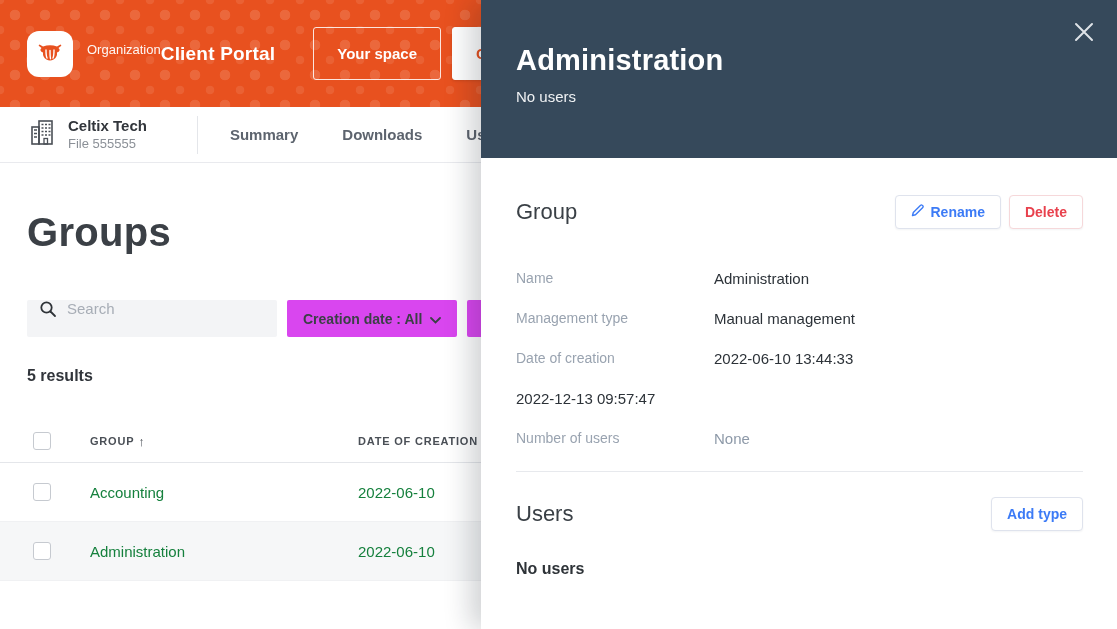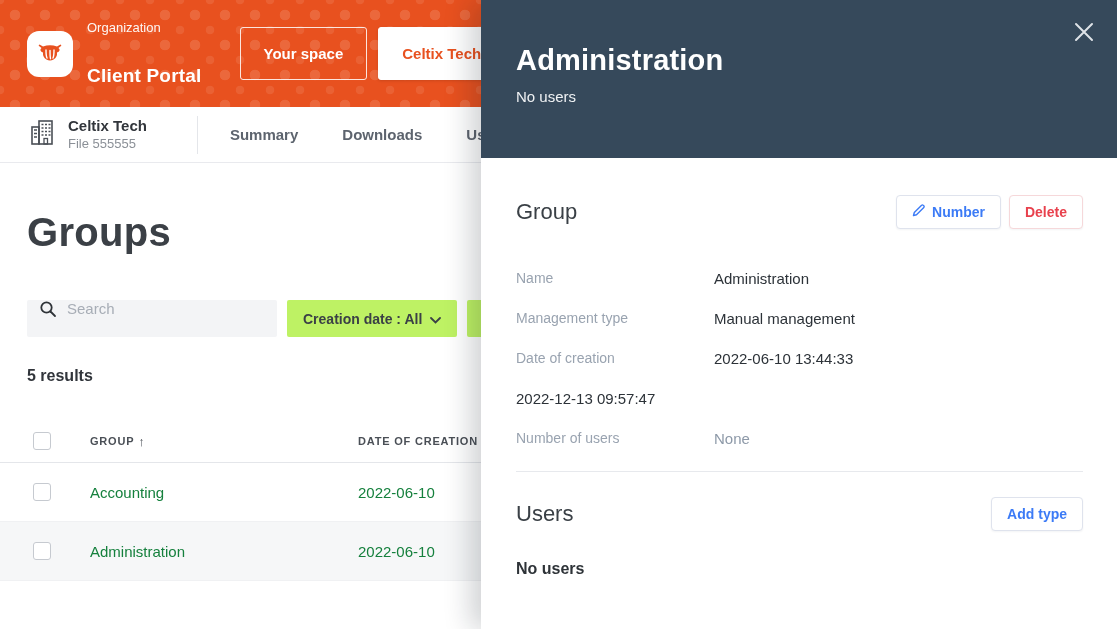--- a/index.html
+++ b/index.html
@@ -25,21 +25,21 @@
     align-items:center;
     padding-left:27px;
   }
   .brand { display:flex; align-items:center; gap:14px; }
   .logo {
     width:46px; height:46px;
     background:#ffffff;
     border-radius:12px;
     display:flex; align-items:center; justify-content:center;
   }
-  .brand-text { display:flex; flex-direction:column; line-height:1.25;gap:28px; }
+  .brand-text { display:flex; flex-direction:row; line-height:1.25; }
   .brand-org { color:#ffffff; font-size:13px; font-weight:400; opacity:.95; }
   .brand-portal { color:#ffffff; font-size:19px; font-weight:800; letter-spacing:.2px; }
   .topbar-buttons { display:flex; gap:11px; margin-left:38px; }
   .btn-ghost {
     background:transparent;
     border:1px solid rgba(255,255,255,.85);
     color:#ffffff;
     font-family:inherit;
     font-size:15px; font-weight:700;
     padding:17px 23px;
@@ -99,21 +99,21 @@
     padding:0 12px; gap:10px;
   }
   .searchbox input {
     border:none; background:transparent; outline:none;
     font-family:inherit;
     font-size:15px; color:#3b4046; width:100%;
   }
   .searchbox input::placeholder { color:#a7adb6; }
   .chip {
     height:37px;
-    background:#bef264;
+    background:#d946ef;
     border:none; border-radius:2px;
     font-family:inherit;
     font-size:14px; font-weight:700; color:#3b4046;
     padding:0 16px;
     display:flex; align-items:center; gap:8px;
     cursor:pointer;
     white-space:nowrap;
   }
   .chip .chev { margin-top:1px; }
   .results { margin-top:30px; font-size:16px; font-weight:700; color:#31353b; }
@@ -311,21 +311,21 @@
     <section>
       <div class="sec-head">
         <h3 class="sec-title">Group</h3>
         <div class="sec-buttons">
           <button class="btn-outline">
             <span>
               <svg width="13" height="13" viewBox="0 0 13 13">
                 <path d="M1.5 11.5l.8-3L9.6 1.2a1.1 1.1 0 011.6 0l.6.6a1.1 1.1 0 010 1.6L4.5 10.7z" fill="none" stroke="#3c7bf6" stroke-width="1.4" stroke-linejoin="round"></path>
               </svg>
             </span>
-            <span>Number</span>
+            <span>Rename</span>
           </button>
           <button class="btn-outline danger">
             <span>Delete</span>
           </button>
         </div>
       </div>
 
       <div class="fields">
         <div class="field">
           <span class="field-label">Name</span>

